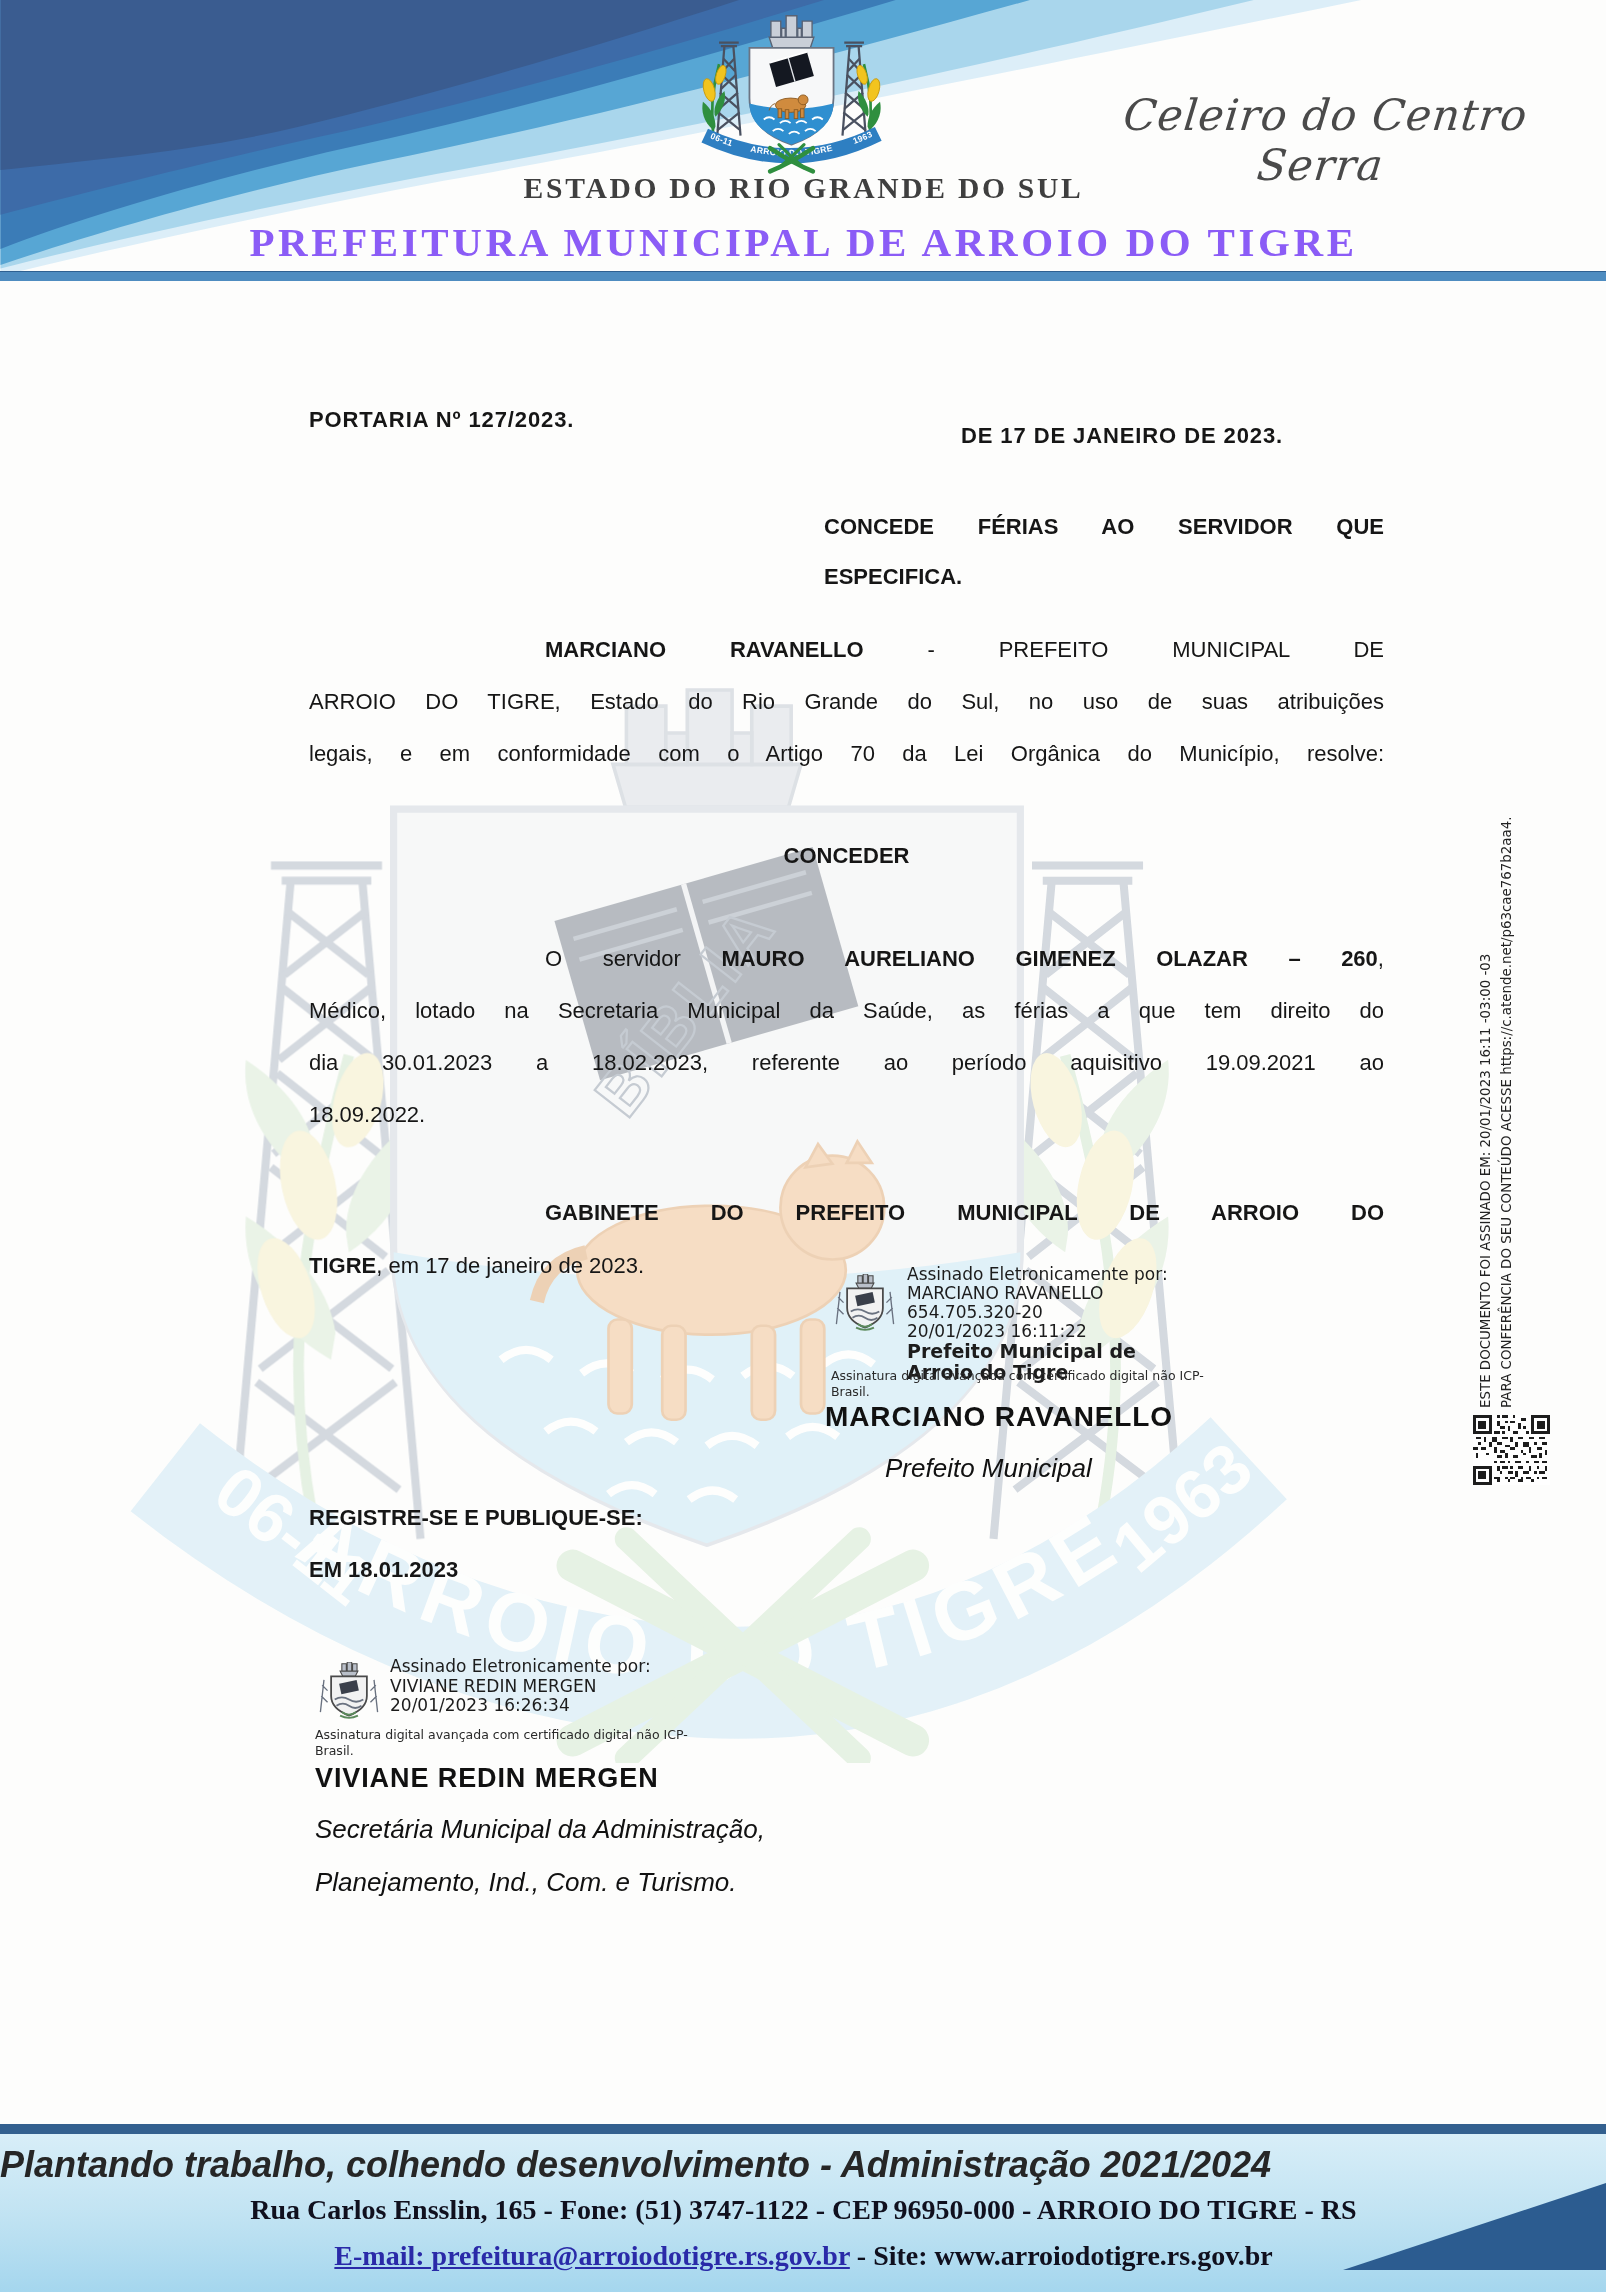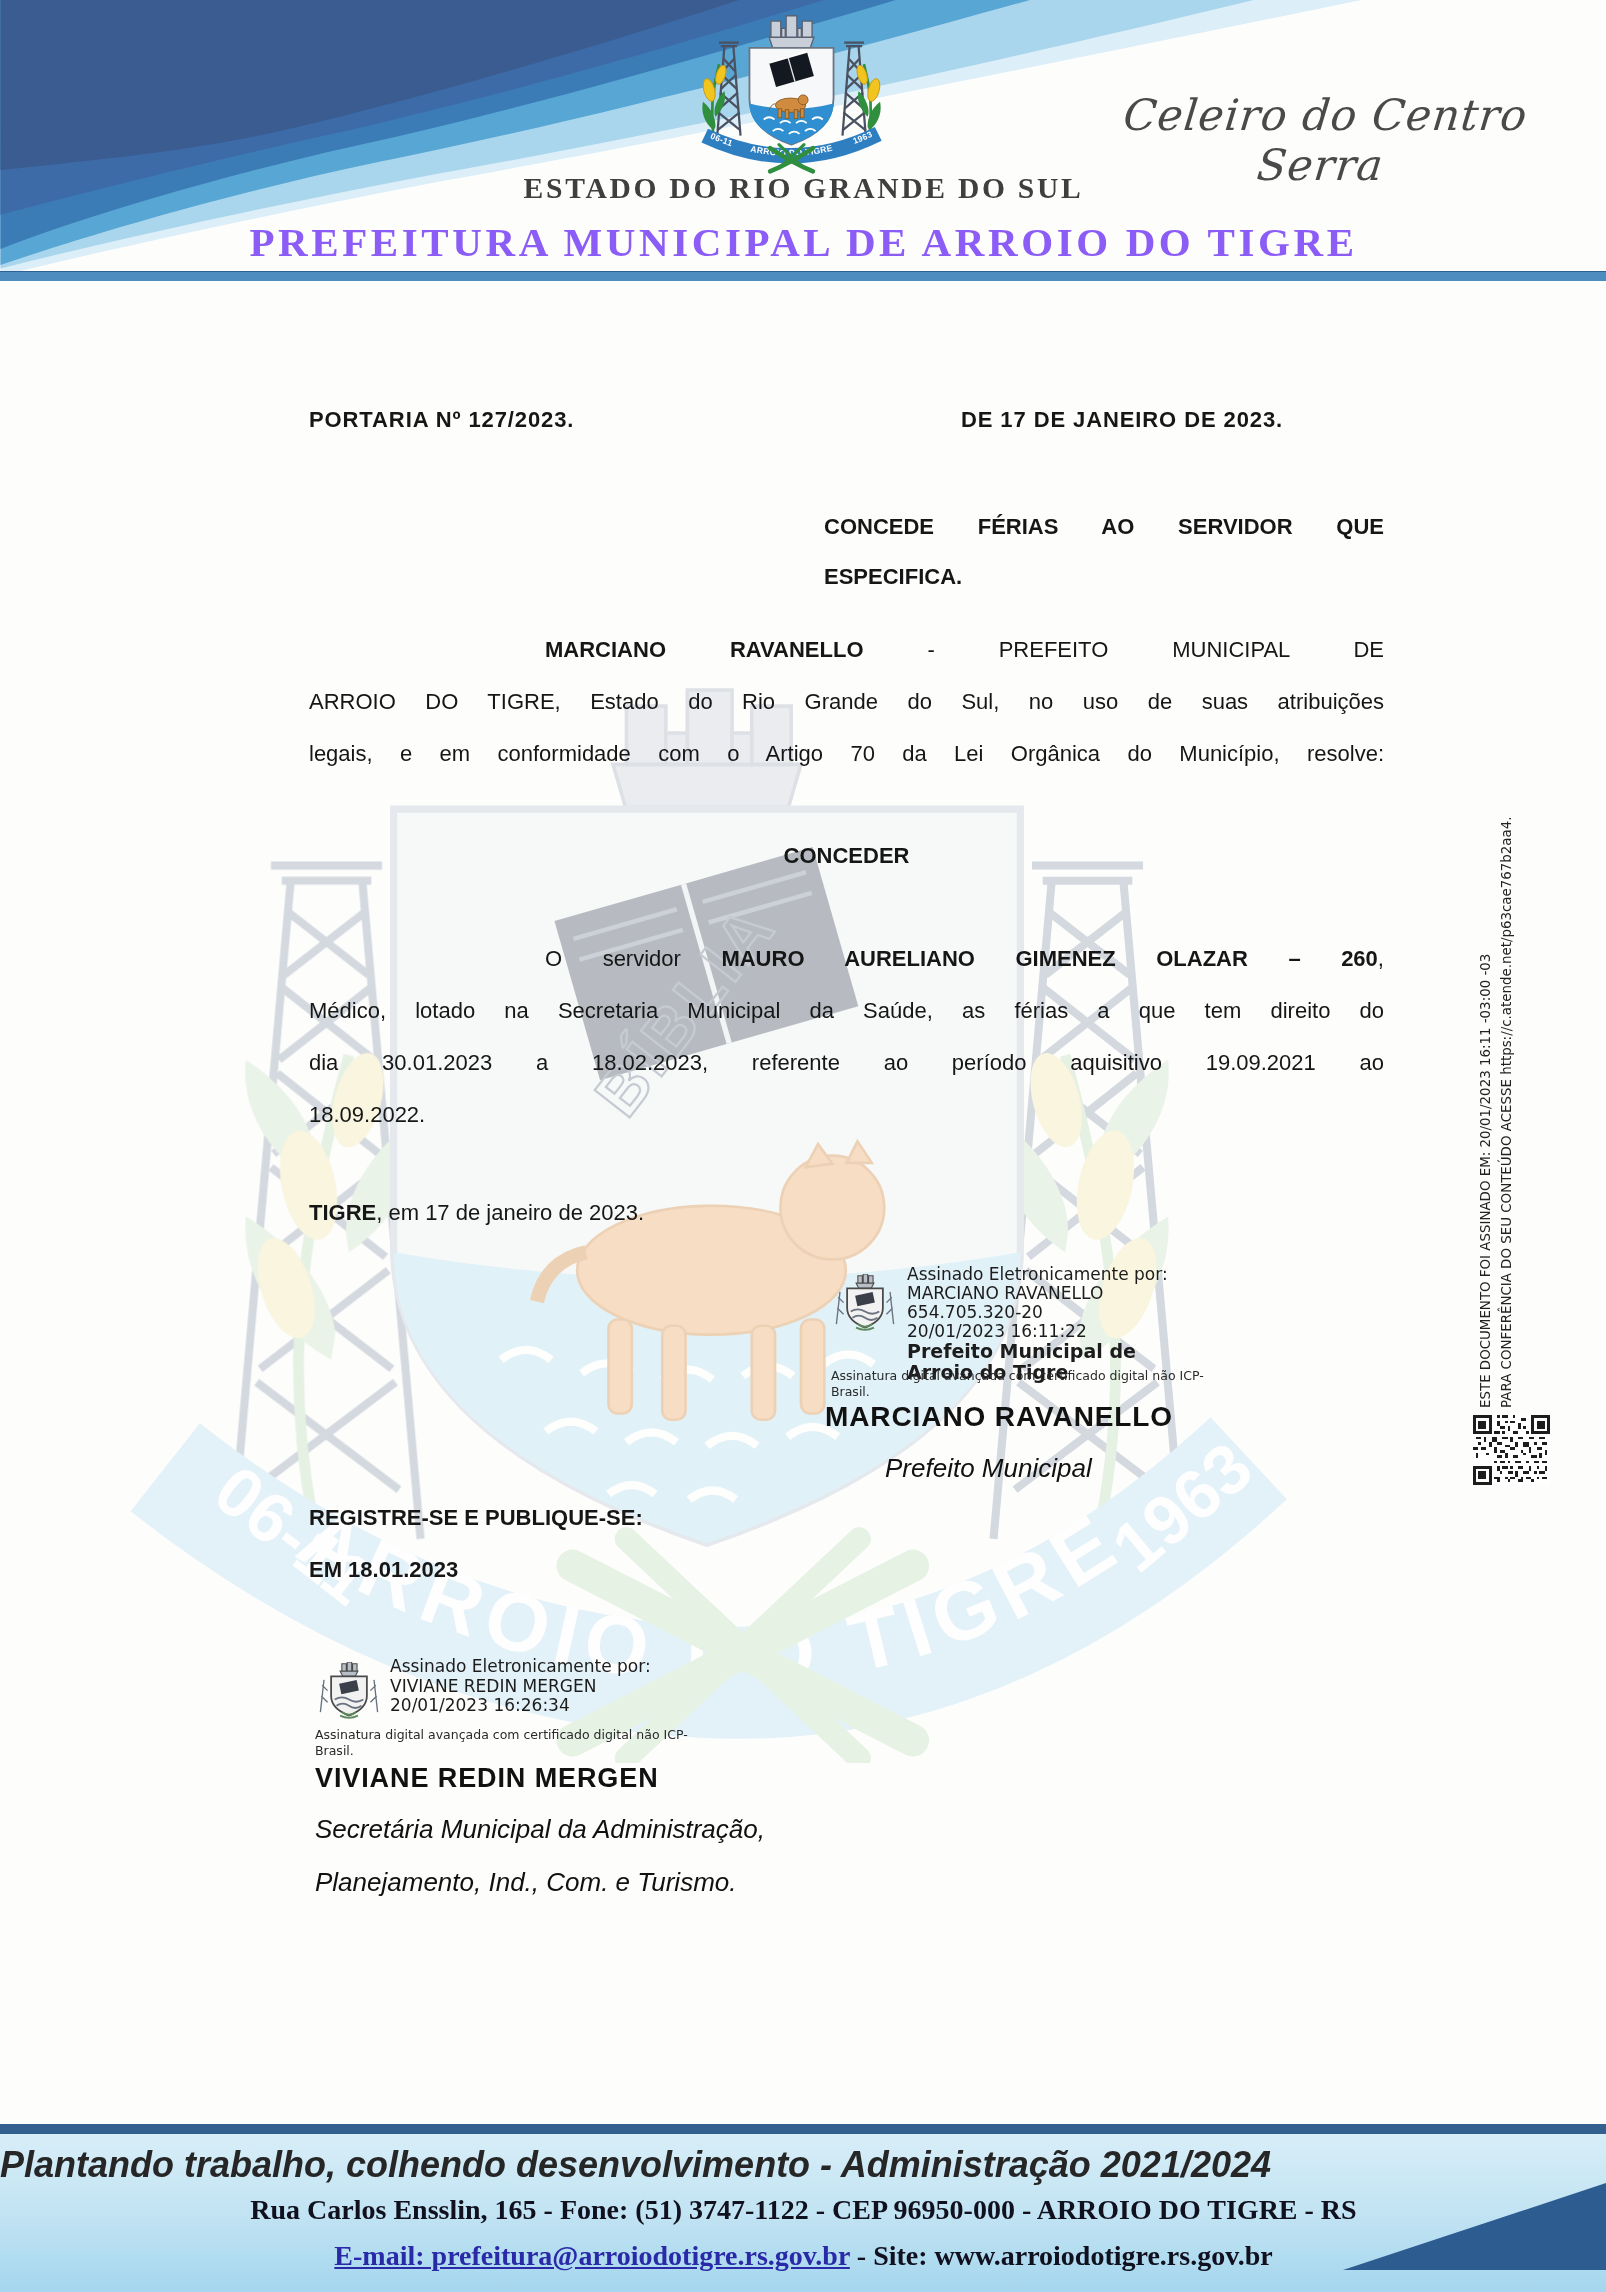--- a/index.html
+++ b/index.html
@@ -193,21 +193,21 @@
       <path d="M95,156 Q109,170 123,182 M123,156 Q109,170 95,182" stroke-width="3.5"></path>
     </g>
   </svg>
 
   <div class="abs motto z2">Celeiro do Centro Serra</div>
   <div class="abs state z2">ESTADO DO RIO GRANDE DO SUL</div>
   <div class="abs muni z2">PREFEITURA MUNICIPAL DE ARROIO DO TIGRE</div>
   <div class="abs rule z2"></div>
 
   <div class="abs bt b z2" style="left:309px;top:407px;letter-spacing:0.9px;">PORTARIA Nº 127/2023.</div>
-  <div class="abs bt b z2" style="left:961px;top:407px;letter-spacing:0.9px;">DE 17 DE JANEIRO DE 2023.</div>
+  <div class="abs bt b z2" style="left:961px;top:423px;letter-spacing:0.9px;">DE 17 DE JANEIRO DE 2023.</div>
 
   <div class="abs bt b z2" style="left:824px;top:502px;width:560px;">
     <div class="jl line56">CONCEDE FÉRIAS AO SERVIDOR QUE</div>
     <div class="line56">ESPECIFICA.</div>
   </div>
 
   <div class="abs bt blk z2" style="top:624px;">
     <div class="jl line58 ind"><span class="b">MARCIANO RAVANELLO</span>
          <span>- PREFEITO MUNICIPAL DE</span></div>
     <div class="jl line58">ARROIO DO TIGRE, Estado do Rio Grande do Sul, no uso de suas atribuições</div>
@@ -218,20 +218,21 @@
 
   <div class="abs bt blk z2" style="top:933px;">
     <div class="jl line58 ind"><span>O servidor</span>
          <span class="b">MAURO AURELIANO GIMENEZ OLAZAR – 260</span><span>,</span></div>
     <div class="jl line58">Médico, lotado na Secretaria Municipal da Saúde, as férias a que tem direito do</div>
     <div class="jl line58">dia 30.01.2023 a 18.02.2023, referente ao período aquisitivo 19.09.2021 ao</div>
     <div class="line58">18.09.2022.</div>
   </div>
 
   <div class="abs bt blk z2" style="top:1186px;">
+    <div class="jl line59 ind b">GABINETE DO PREFEITO MUNICIPAL DE ARROIO DO</div>
     <div class="line59"><span class="b">TIGRE</span><span>, em 17 de janeiro de 2023.</span></div>
   </div>
 
   <svg class="abs z2" style="left:831px;top:1274px;" width="68" height="59" viewBox="0 0 76 66">
     <g fill="#b9bfc9" stroke="#4a4a4a" stroke-width="1.2">
       <path d="M28,10 h20 l-3,6 h-14 Z"></path>
       <path d="M30,2 h5 v8 h-5 Z M36,0 h5 v10 h-5 Z M42,2 h5 v8 h-5 Z"></path>
     </g>
     <path d="M18,16 H58 V38 Q58,52 38,60 Q18,52 18,38 Z" fill="#f2f2f2" stroke="#4a4a4a" stroke-width="2"></path>
     <rect x="28" y="22" width="20" height="12" fill="#3a3f4a" transform="rotate(-12 38 28)"></rect>

